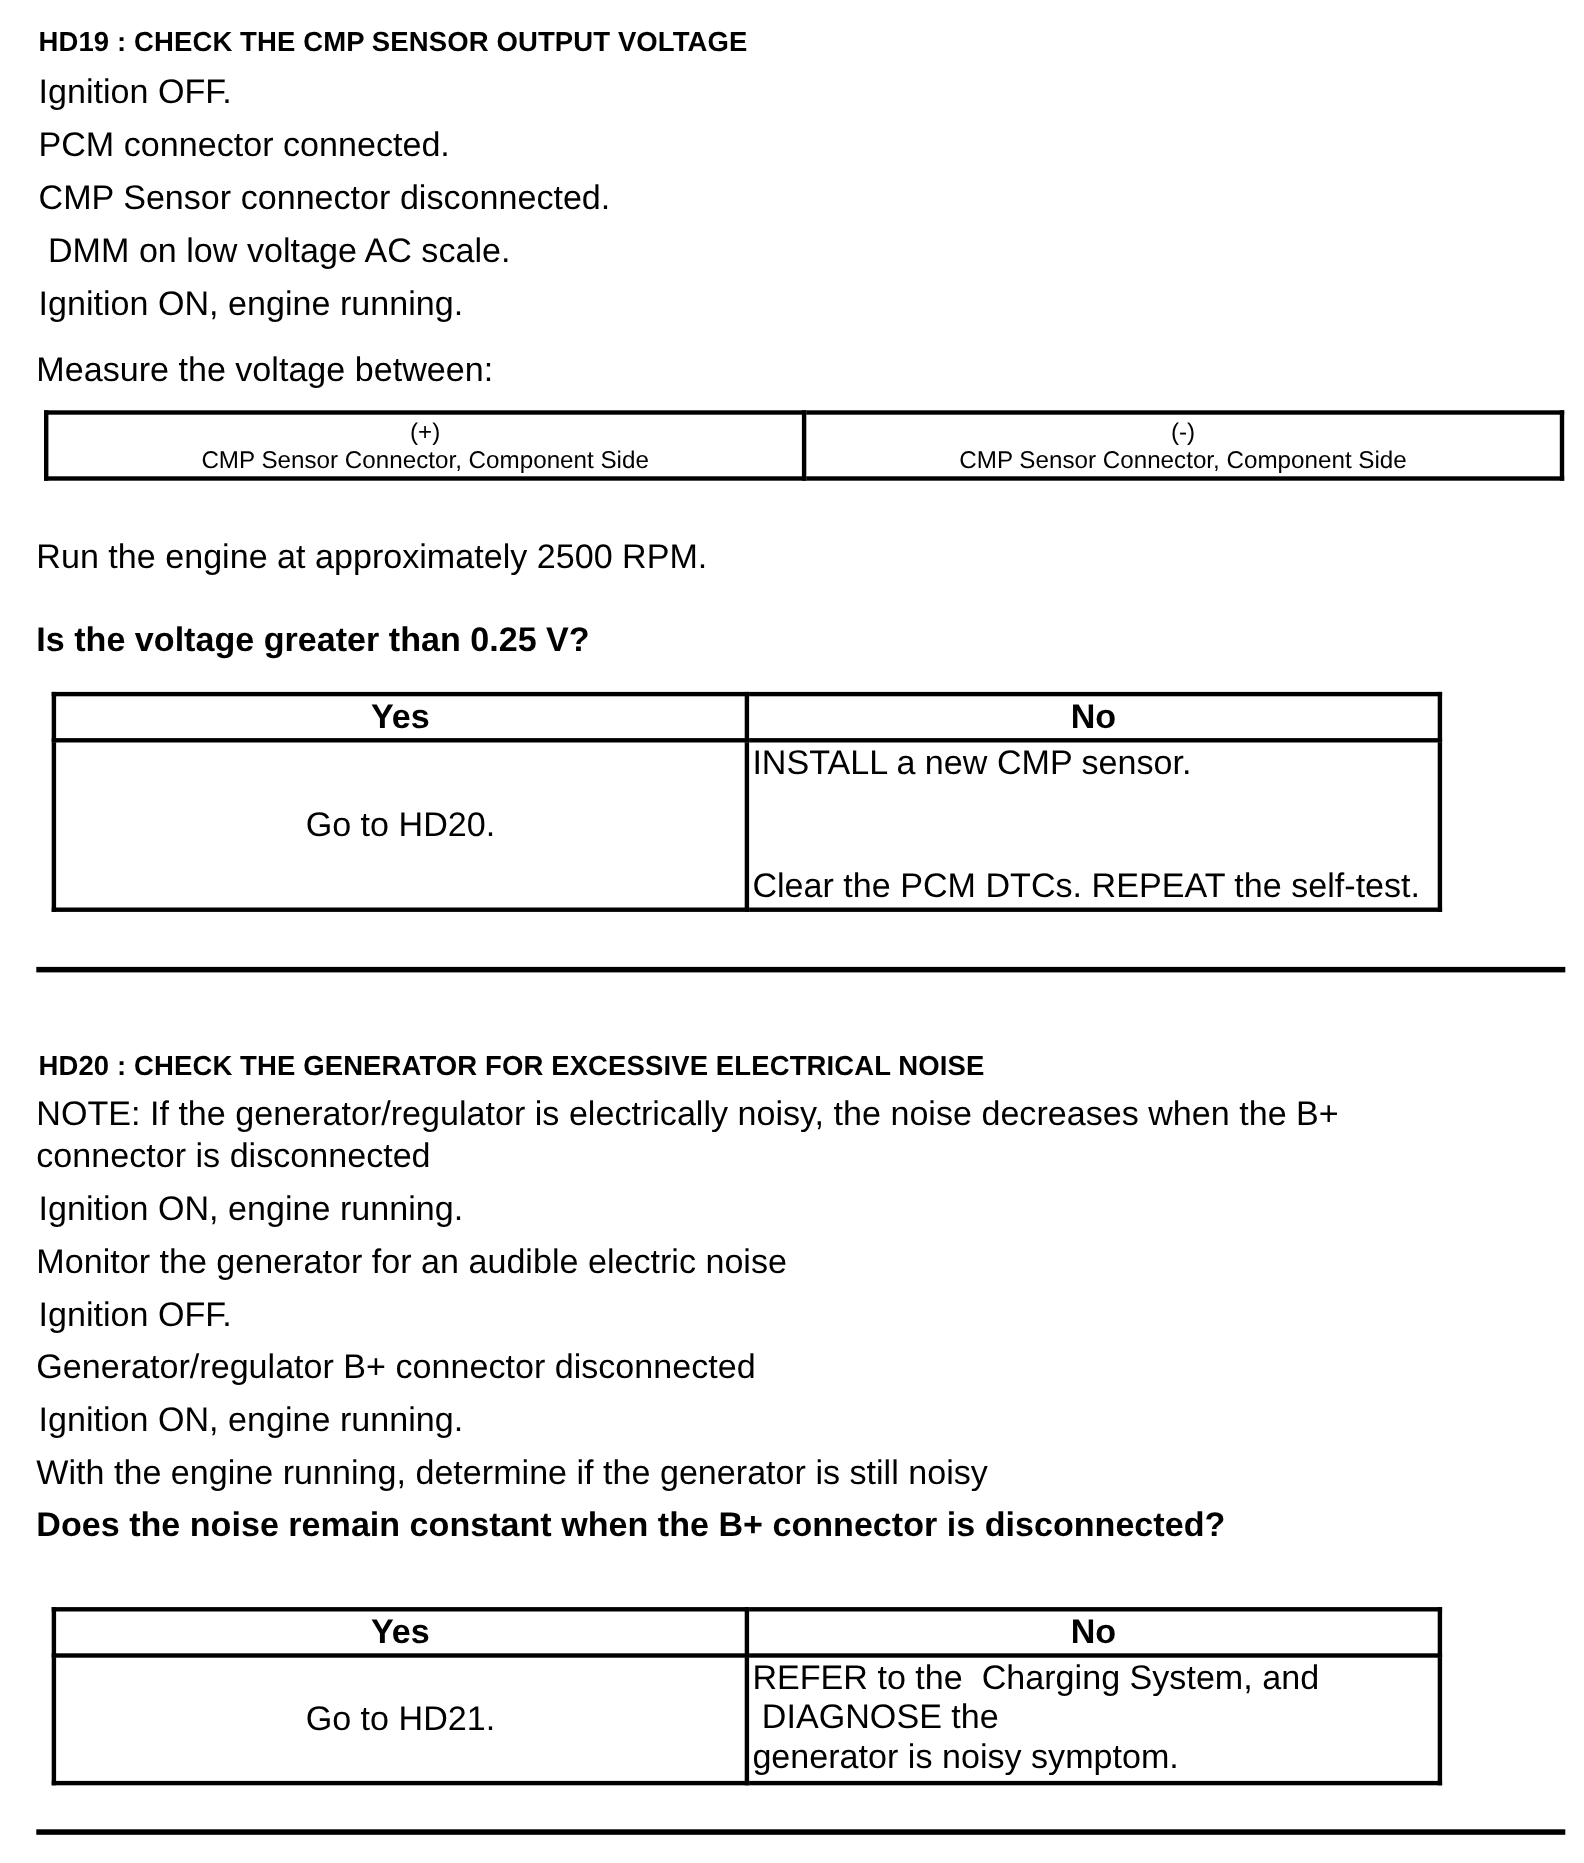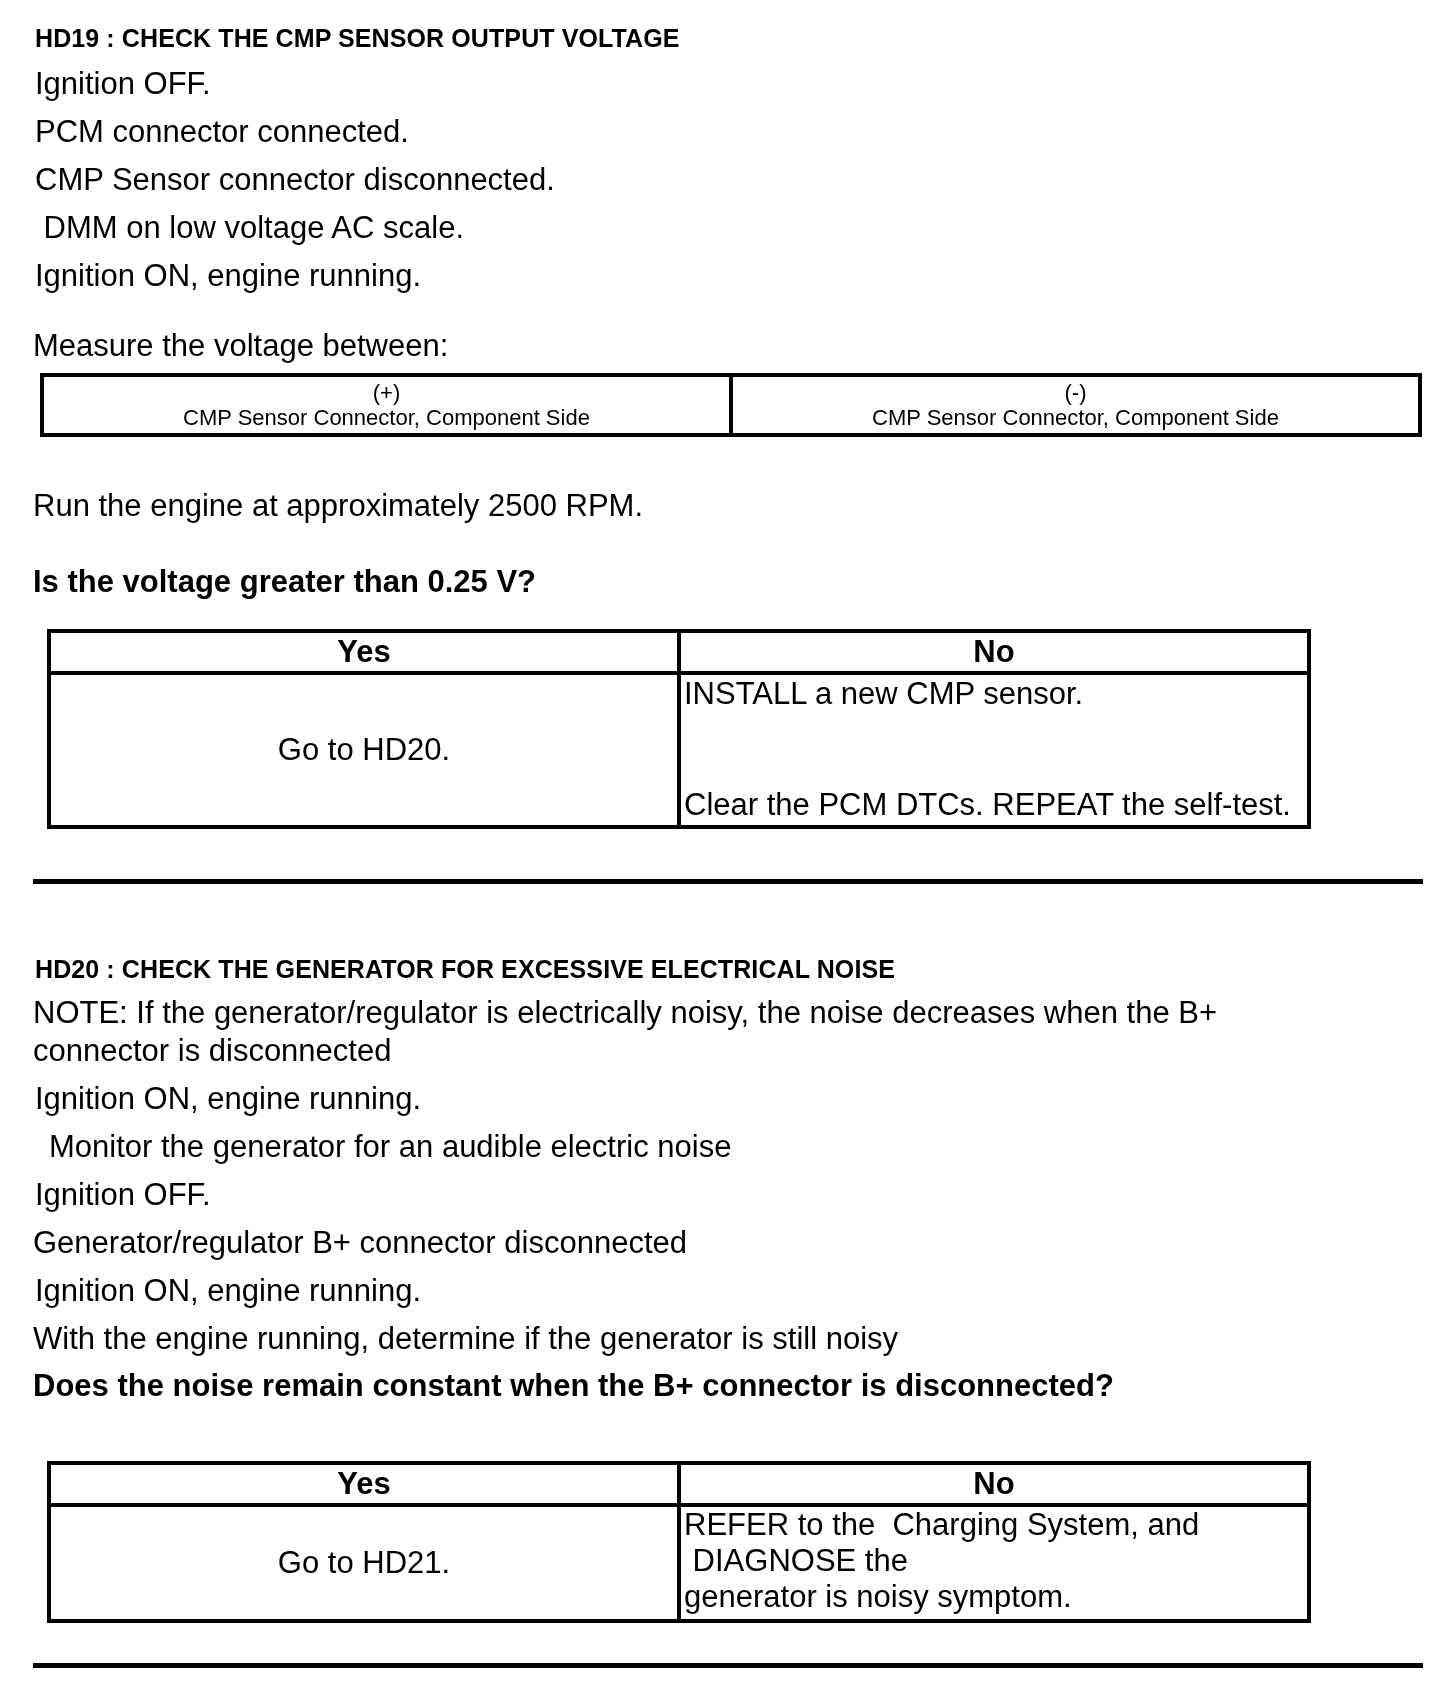--- a/index.html
+++ b/index.html
@@ -30,21 +30,21 @@
 </style>
 </head>
 <body>
 
 <div class="abs heading" style="top:24px;">HD19 : CHECK THE CMP SENSOR OUTPUT VOLTAGE</div>
 <div class="abs line" style="top:66px;">Ignition OFF.</div>
 <div class="abs line" style="top:114px;">PCM connector connected.</div>
 <div class="abs line" style="top:162px;">CMP Sensor connector disconnected.</div>
 <div class="abs line" style="top:210px; white-space:pre;"> DMM on low voltage AC scale.</div>
 <div class="abs line" style="top:258px;">Ignition ON, engine running.</div>
-<div class="abs line" style="top:328px; left:33px;">Measure the voltage between:</div>
+<div class="abs line" style="top:318px; left:33px;">Measure the voltage between:</div>
 
 <table class="conn-table">
   <tbody>
       <tr class="hdr">
     <td>
       <div>(+)</div>
       <div>CMP Sensor Connector, Component Side</div>
     </td>
     <td>
       <div>(-)</div>
@@ -73,21 +73,21 @@
   </tr>
 </tbody>
   </table>
 
 <div class="rule" style="top:879px;"></div>
 
 <div class="abs heading" style="top:955px;">HD20 : CHECK THE GENERATOR FOR EXCESSIVE ELECTRICAL NOISE</div>
 <div class="abs line" style="top:995px; left:33px;">NOTE: If the generator/regulator is electrically noisy, the noise decreases when the B+</div>
 <div class="abs line" style="top:1033px; left:33px;">connector is disconnected</div>
 <div class="abs line" style="top:1081px;">Ignition ON, engine running.</div>
-<div class="abs line" style="top:1129px; left:33px;margin-left:16px;">Monitor the generator for an audible electric noise</div>
+<div class="abs line" style="top:1129px; left:33px;">Monitor the generator for an audible electric noise</div>
 <div class="abs line" style="top:1177px;">Ignition OFF.</div>
 <div class="abs line" style="top:1225px; left:33px;">Generator/regulator B+ connector disconnected</div>
 <div class="abs line" style="top:1273px;">Ignition ON, engine running.</div>
 <div class="abs line" style="top:1321px; left:33px;">With the engine running, determine if the generator is still noisy</div>
 <div class="abs question" style="top:1368px;">Does the noise remain constant when the B+ connector is disconnected?</div>
 
 <table class="yn-table" style="top:1461px;">
   <tbody>
       <tr class="hdr">
     <td>Yes</td>

